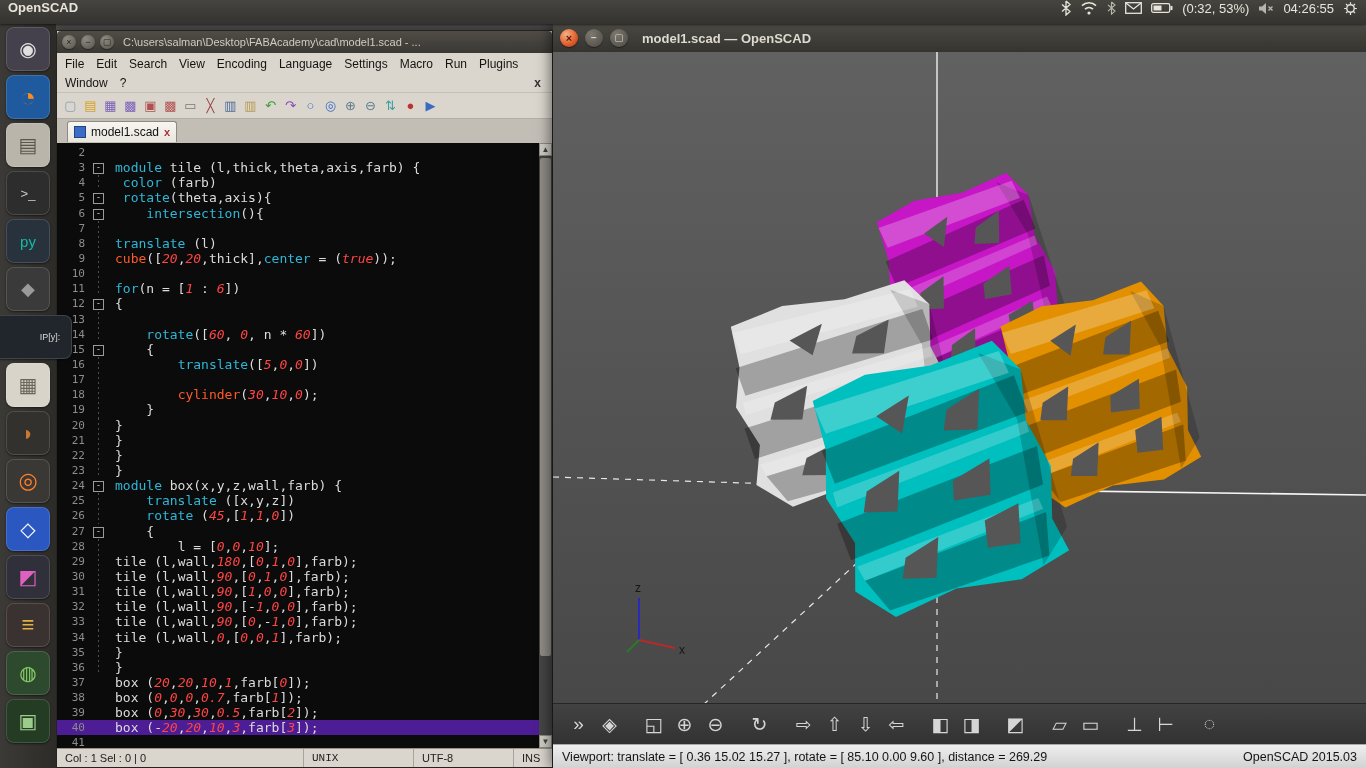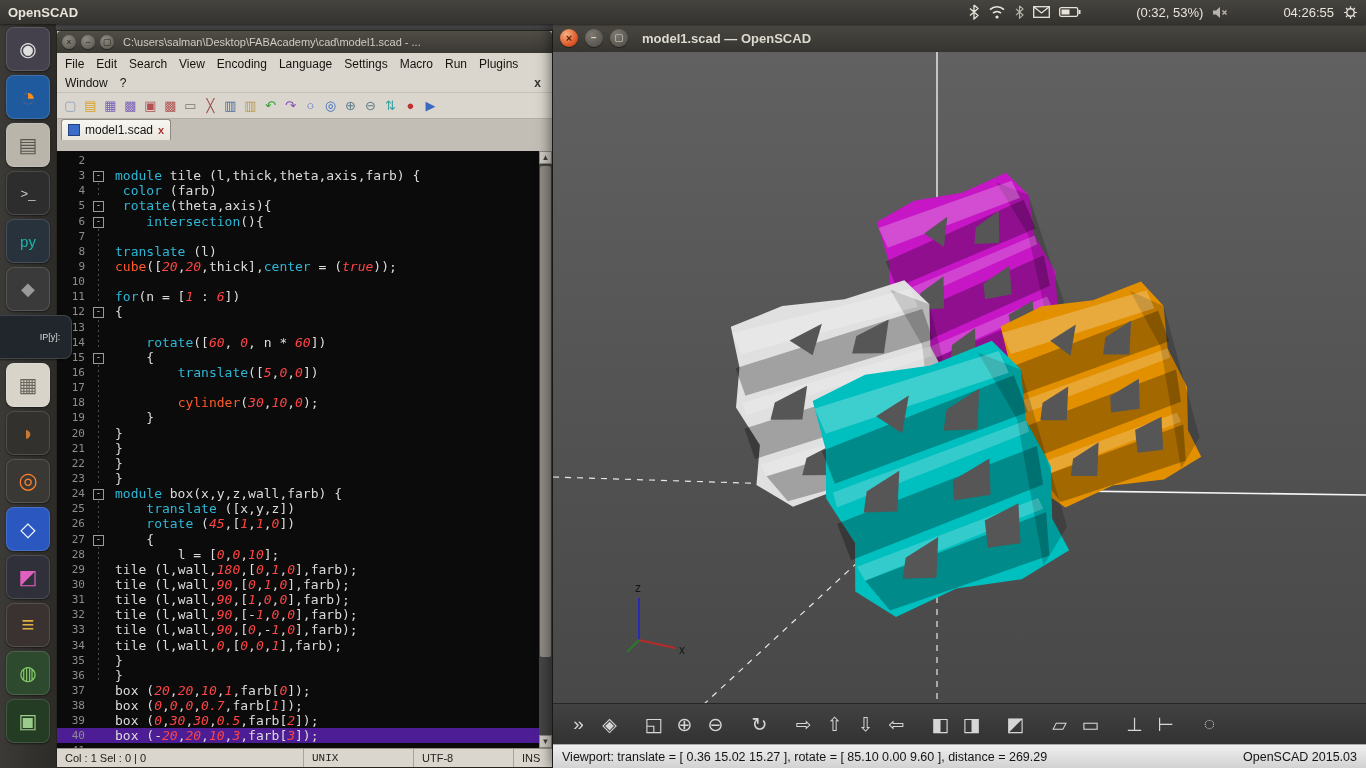--- a/index.html
+++ b/index.html
@@ -1,27 +1,27 @@
 <!DOCTYPE html>
 <html><head>
 <meta charset="utf-8">
 <style>
   html,body{margin:0;padding:0;background:#222;}
   #screen{position:relative;width:1366px;height:768px;overflow:hidden;background:#4a4a4a;
           font-family:"Liberation Sans","DejaVu Sans",sans-serif;-webkit-font-smoothing:antialiased;}
 
   
   #top-panel{position:absolute;left:0;top:0;width:1366px;height:24px;
-    background:linear-gradient(#46443f,#35332f);color:#e8e4db;display:flex;align-items:center;
+    background:linear-gradient(#46443f,#35332f);color:#e8e4db;display:flex;align-items:flex-start;
     font-size:13px;z-index:50;box-shadow:0 1px 2px rgba(0,0,0,.5);}
   .panel-app{margin-left:8px;font-weight:bold;}
   .tray{margin-left:auto;display:flex;align-items:center;gap:9px;padding-right:8px;}
   .tray-ico{display:flex;align-items:center;}
   .tray-ico svg{display:block;}
-  .tray-text{font-size:13px;margin-left:46px;}
+  .tray-text{font-size:13px;}
 
   
   #launcher{position:absolute;left:0;top:24px;width:56px;height:744px;
     background:linear-gradient(90deg,#3b3a36,#2c2b27);display:flex;flex-direction:column;
     align-items:center;padding-top:3px;gap:4px;z-index:40;}
   .launch-item{width:44px;height:44px;border-radius:8px;display:flex;align-items:center;
     justify-content:center;flex:none;box-shadow:inset 0 0 0 1px rgba(255,255,255,.14),0 1px 2px rgba(0,0,0,.5);}
 
   
   #editor-window{position:absolute;left:56px;top:30px;width:497px;height:738px;display:flex;
@@ -33,21 +33,21 @@
     justify-content:center;font-size:9px;line-height:1;color:#28261f;
     background:radial-gradient(circle at 35% 30%,#8d8a82,#56534b);box-shadow:0 1px 1px rgba(0,0,0,.4);}
   .ew-title{margin-left:9px;white-space:nowrap;overflow:hidden;}
   .ew-menubar{flex:none;background:#dad6ce;font-size:12px;color:#15130f;padding:1px 2px 0;}
   .menu-row{display:flex;align-items:center;height:19px;}
   .menu-item{padding:0 6px;}
   .menu-close{margin-left:auto;padding:0 9px;font-weight:bold;color:#333;}
   .ew-toolbar{flex:none;height:25px;background:#dad6ce;border-top:1px solid #c4c0b8;
     border-bottom:1px solid #b2aea6;display:flex;align-items:center;padding:0 4px;gap:1px;}
   .tb-icon{width:19px;height:19px;display:flex;align-items:center;justify-content:center;font-size:13px;}
-  .ew-tabbar{flex:none;height:32px;background:#c2beb6;display:flex;align-items:flex-start;padding-left:4px;}
+  .ew-tabbar{flex:none;height:24px;background:#c2beb6;display:flex;align-items:center;padding-left:10px;}
   .tab{background:linear-gradient(#f8f6f1,#e9e6df);border:1px solid #8e8a82;border-bottom:none;height:21px;
     display:flex;align-items:center;padding:0 6px;font-size:12px;gap:5px;border-radius:3px 3px 0 0;
     color:#111;box-sizing:border-box;}
   .tab-ico{width:10px;height:10px;background:#3a6cc8;border:1px solid #24427c;flex:none;}
   .tab-close{color:#a33;font-weight:bold;font-size:11px;}
   .ew-code{flex:1;display:flex;background:#0b0b0b;overflow:hidden;}
   #code-lines{flex:1;padding-top:2px;overflow:hidden;}
   .code-line{display:flex;height:15.15px;line-height:15.15px;font-family:"DejaVu Sans Mono",monospace;
     font-size:13px;white-space:pre;}
   .code-line.hl{background:#4c1d95;}

